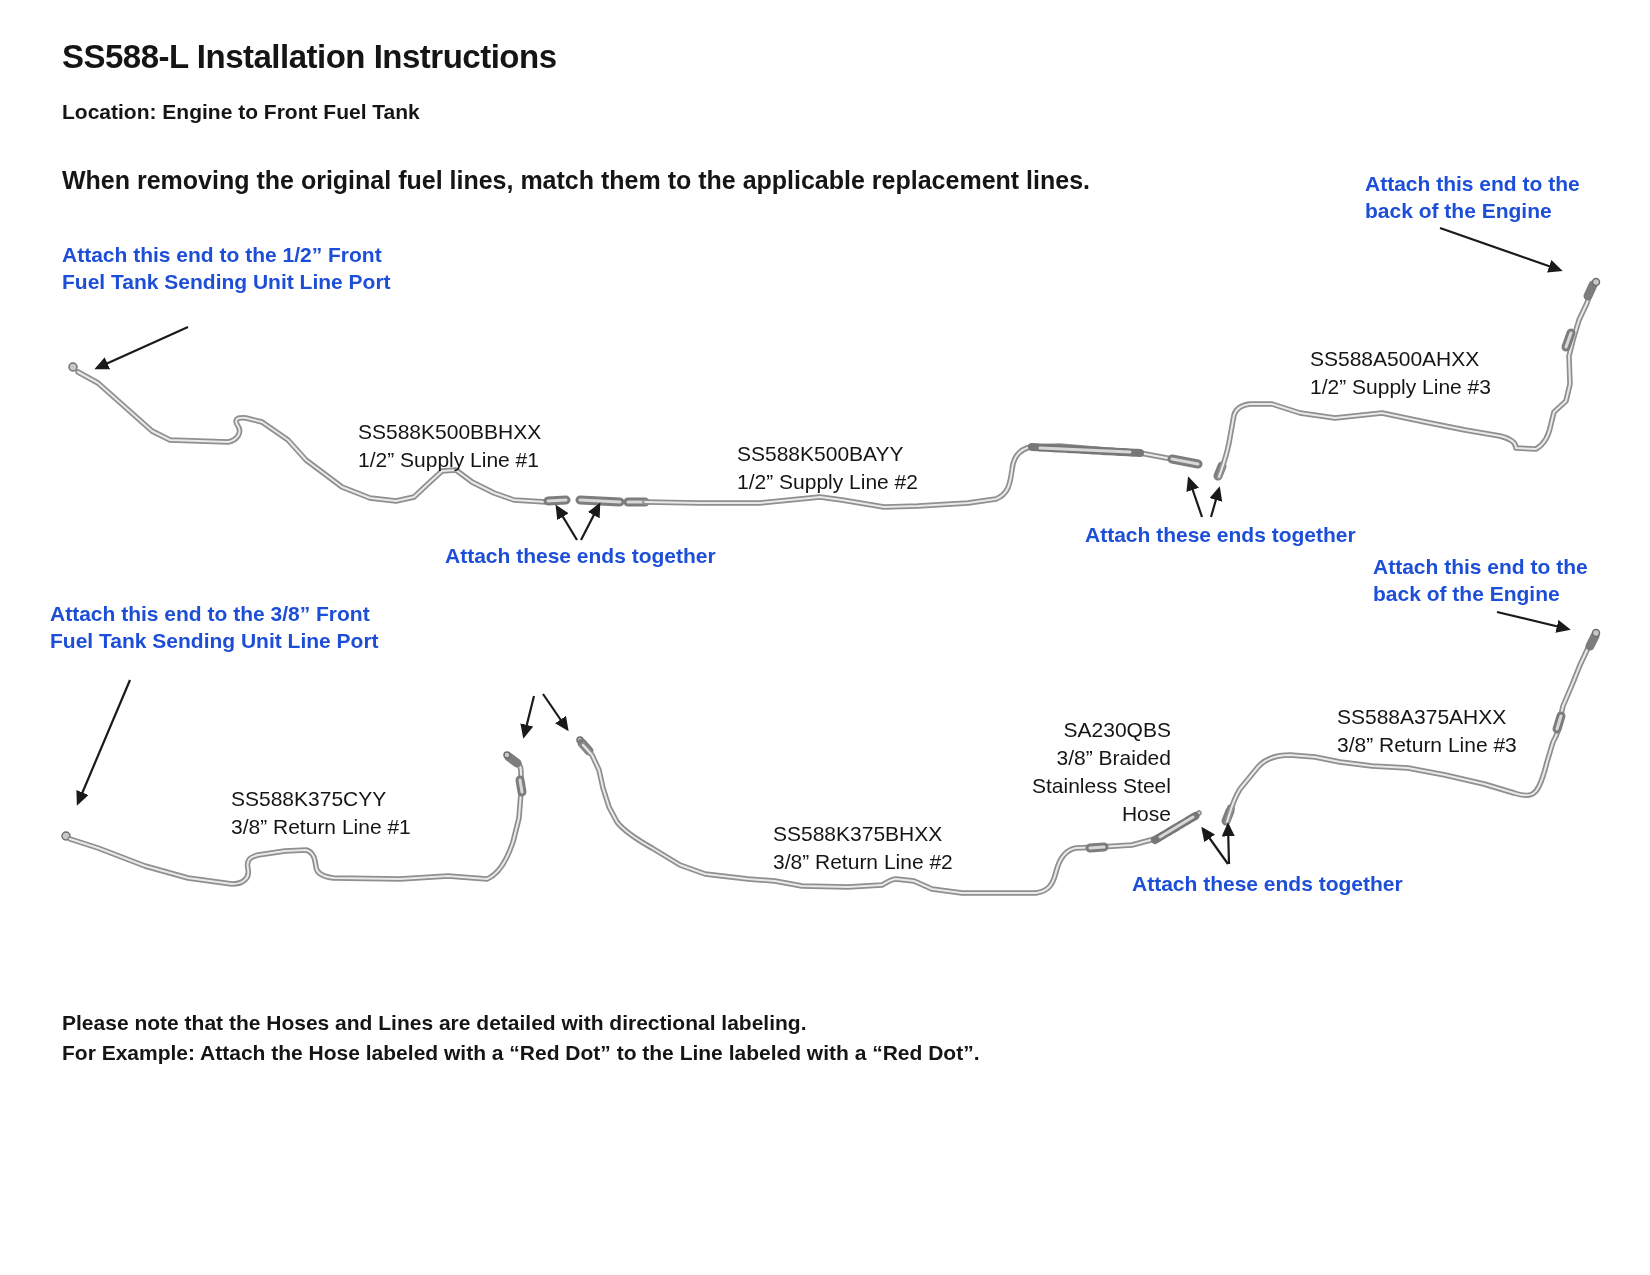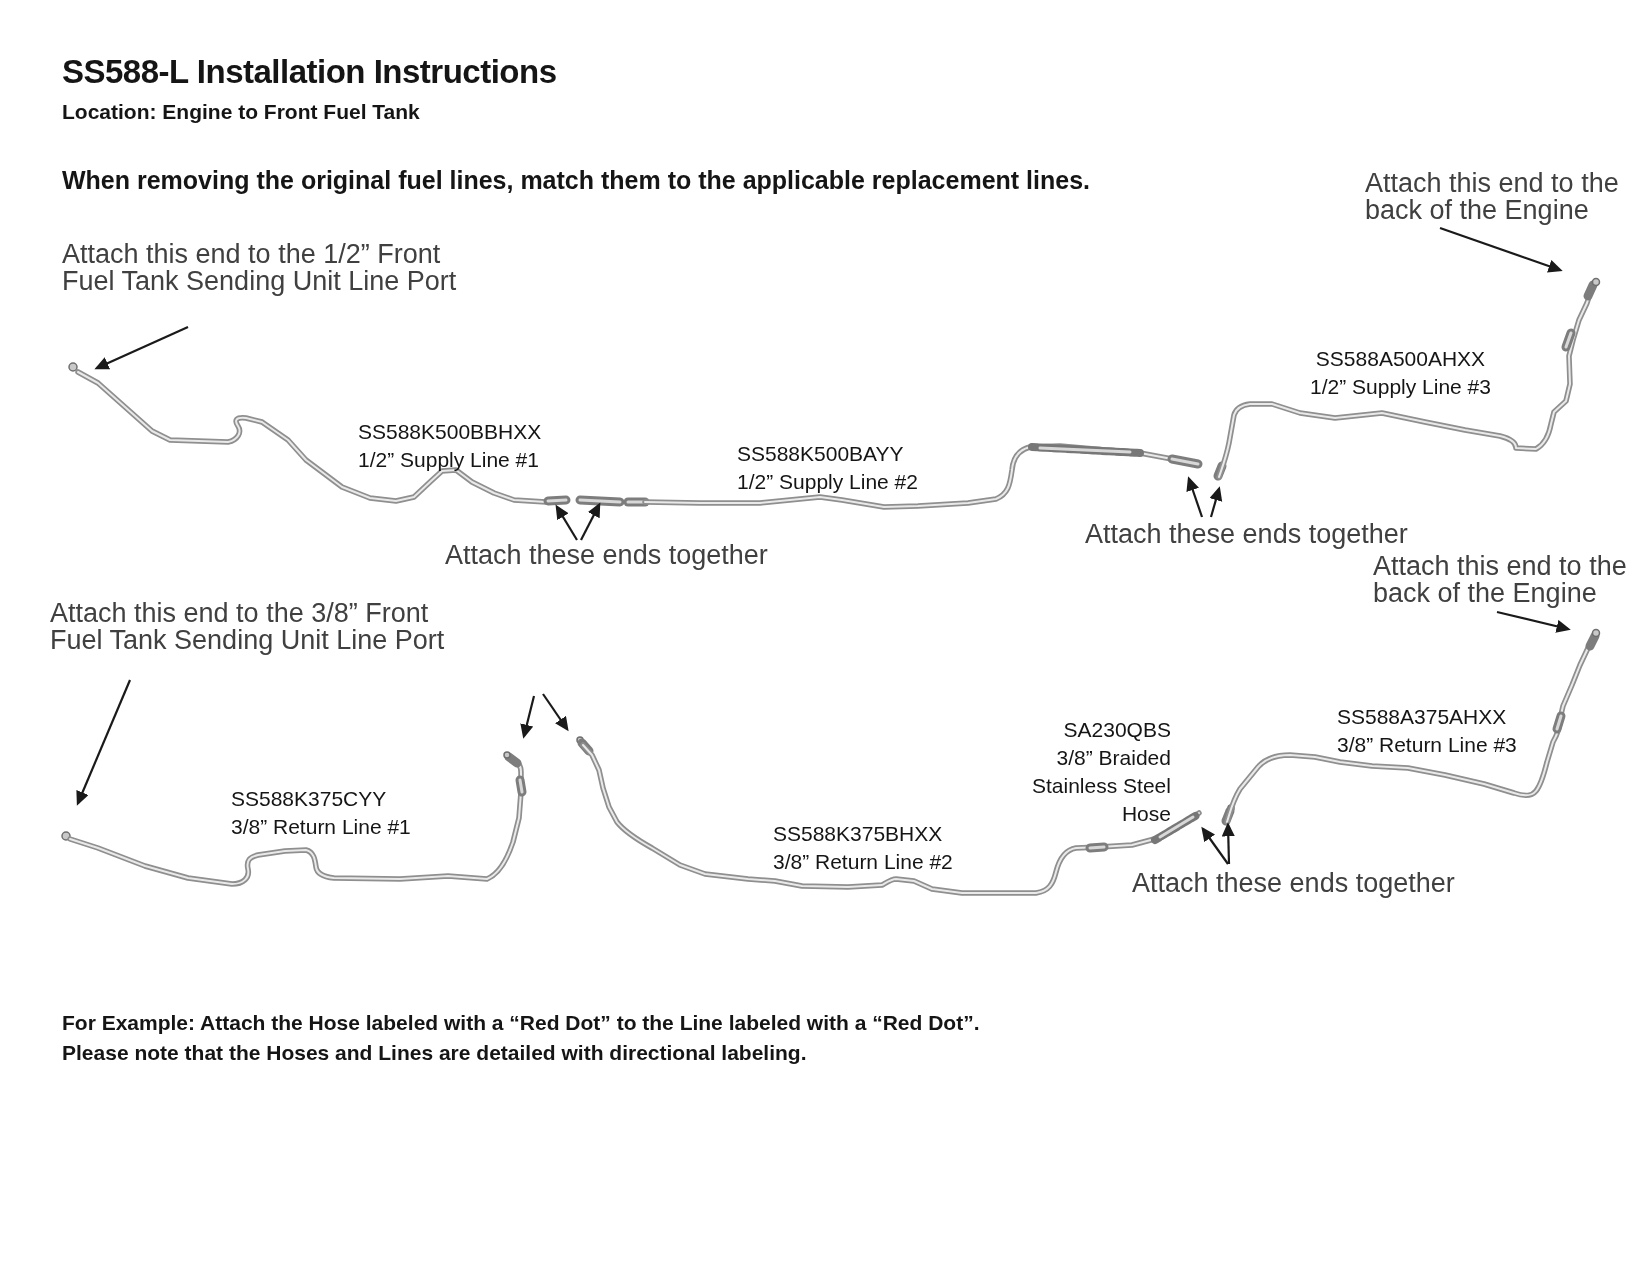--- a/index.html
+++ b/index.html
@@ -6,25 +6,25 @@
   .page{
     position:relative;
     width:1650px;height:1275px;
     background:#ffffff;
     font-family:"Liberation Sans", sans-serif;
     color:#111;
     overflow:hidden;
   }
   .abs{position:absolute;white-space:nowrap;}
   .title{
-    font-size:33px;font-weight:700;color:#151515;letter-spacing:-0.5px;margin-top:15px;
+    font-size:33px;font-weight:700;color:#151515;letter-spacing:-0.5px;
   }
   .subhead{font-size:21px;font-weight:700;color:#151515;text-align:right;}
   .warn{font-size:25px;font-weight:700;color:#151515;}
-  .ann{font-size:27px;font-weight:400;color:#404040;line-height:27px;}
+  .ann{font-size:21px;font-weight:700;color:#1d4ed8;line-height:27px;}
   .plabel{font-size:21px;font-weight:400;color:#151515;line-height:28px;}
   .notes{font-size:21px;font-weight:700;color:#151515;line-height:30px;}
   svg.diagram{position:absolute;left:0;top:0;}
   .tube-outer{fill:none;stroke:#8f8f8f;stroke-width:5.5;stroke-linejoin:round;stroke-linecap:round;}
   .tube-inner{fill:none;stroke:#e9e9e9;stroke-width:2;stroke-linejoin:round;stroke-linecap:round;}
   .fitting{fill:none;stroke:#7d7d7d;stroke-width:9;stroke-linecap:round;}
   .fitting-hl{fill:none;stroke:#d8d8d8;stroke-width:3;stroke-linecap:round;}
   .braid{fill:none;stroke:#777;stroke-width:8;stroke-linecap:round;stroke-dasharray:5 2;}
   .arrow{fill:none;stroke:#1a1a1a;stroke-width:2.2;}
   .ring{fill:#c9c9c9;stroke:#6f6f6f;stroke-width:1.5;}
@@ -163,21 +163,21 @@
   <div class="abs plabel" style="left:358px;top:418px;">
     <div>SS588K500BBHXX</div>
     <div>1/2” Supply Line #1</div>
   </div>
 
   <div class="abs plabel" style="left:737px;top:440px;">
     <div>SS588K500BAYY</div>
     <div>1/2” Supply Line #2</div>
   </div>
 
-  <div class="abs plabel" style="left:1310px;top:345px;text-align:center;">
+  <div class="abs plabel" style="left:1310px;top:345px;">
     <div>SS588A500AHXX</div>
     <div>1/2” Supply Line #3</div>
   </div>
 
   <div class="abs plabel" style="left:231px;top:785px;">
     <div>SS588K375CYY</div>
     <div>3/8” Return Line #1</div>
   </div>
 
   <div class="abs plabel" style="left:773px;top:820px;">
@@ -191,17 +191,17 @@
     <div>Stainless Steel</div>
     <div>Hose</div>
   </div>
 
   <div class="abs plabel" style="left:1337px;top:703px;">
     <div>SS588A375AHXX</div>
     <div>3/8” Return Line #3</div>
   </div>
 
   <div class="abs notes" style="left:62px;top:1008px;">
+    <div>Please note that the Hoses and Lines are detailed with directional labeling.</div>
     <div>For Example: Attach the Hose labeled with a “Red Dot” to the Line labeled with a “Red Dot”.</div>
-    <div>Please note that the Hoses and Lines are detailed with directional labeling.</div>
   </div>
 
 </div>
 
 </body></html>

